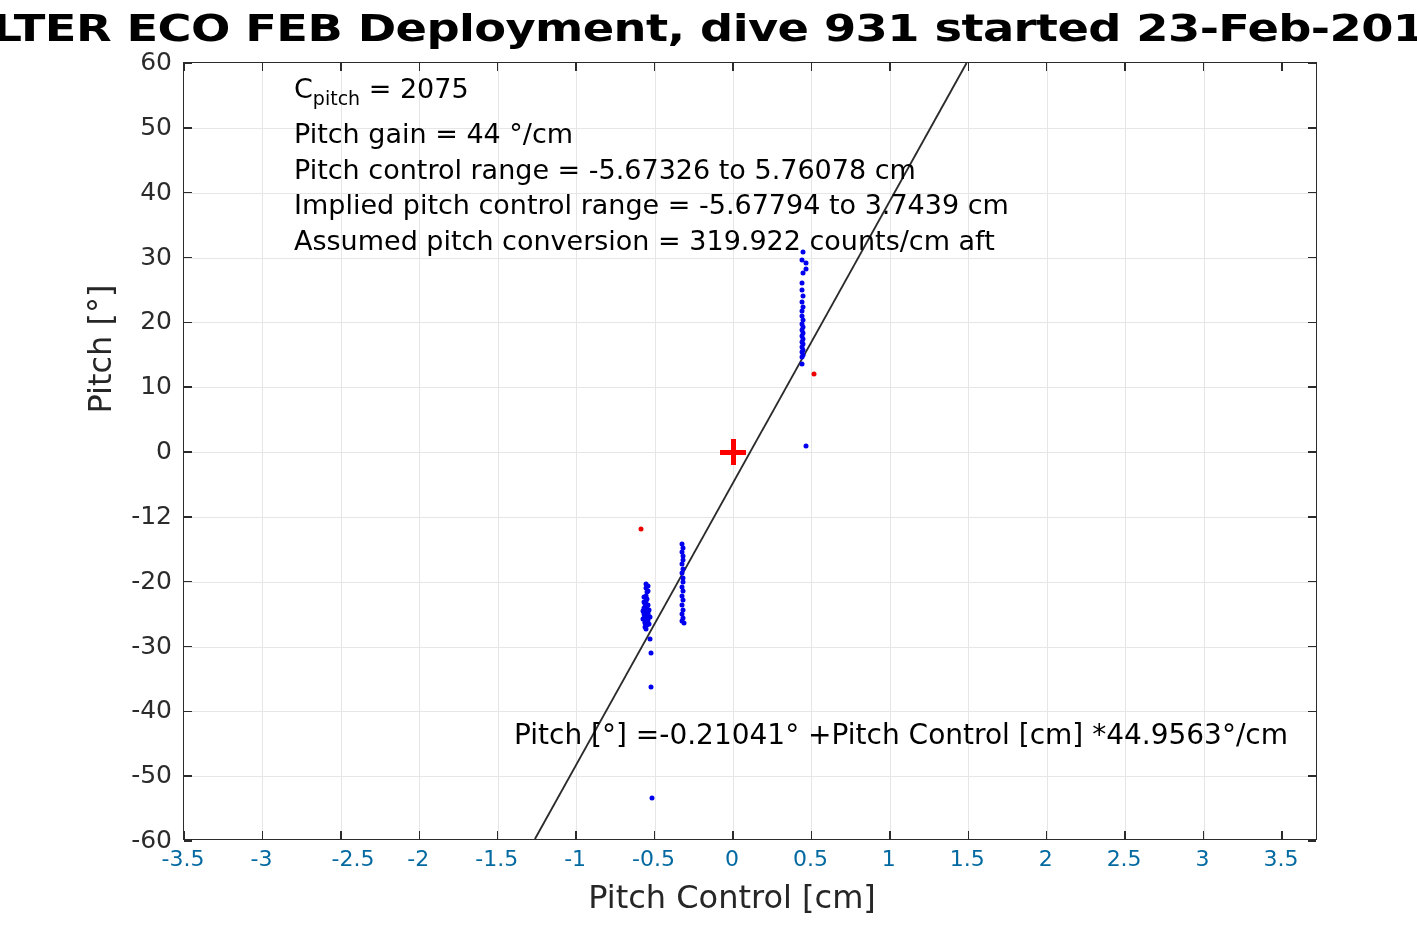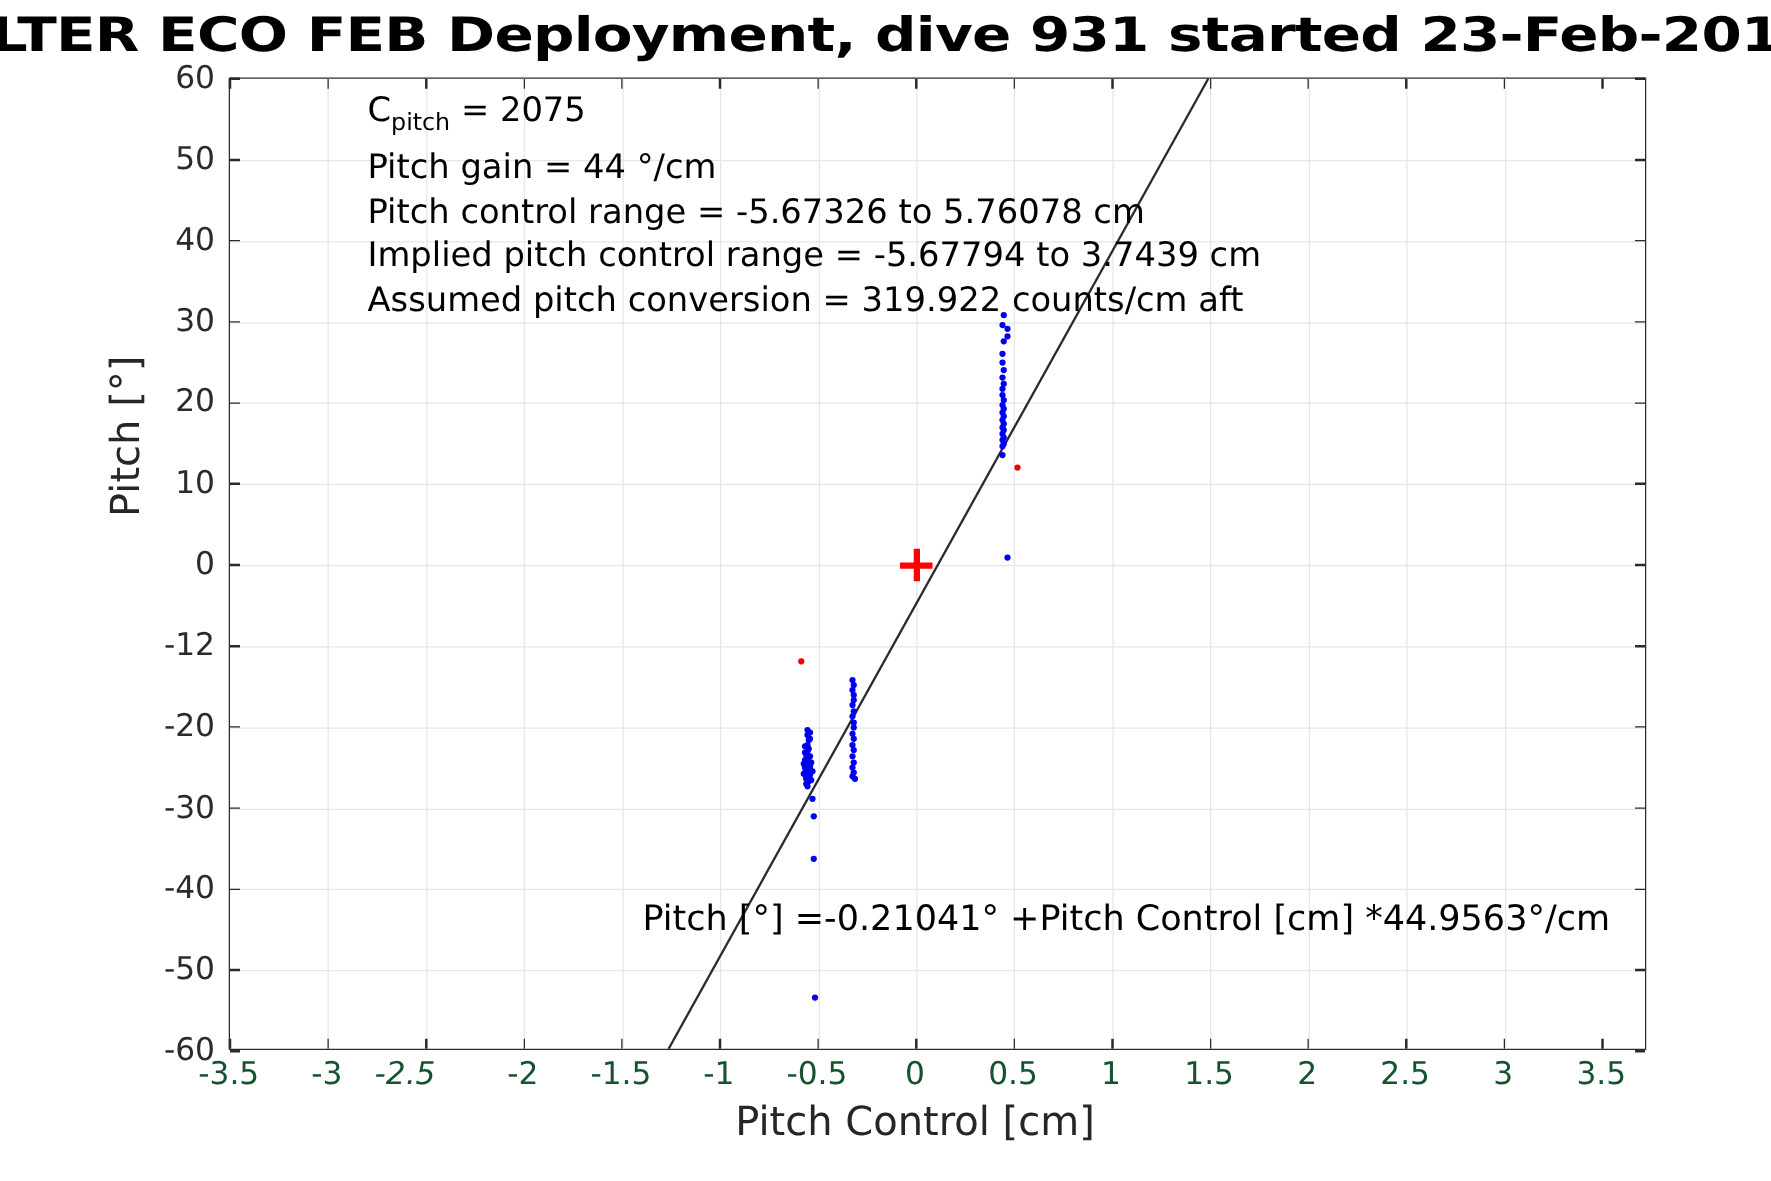--- a/index.html
+++ b/index.html
@@ -92,23 +92,23 @@
     position: absolute;
     right: 0;
     height: 1.4px;
     width: 8px;
     background: #2b2b2b;
   }
 
   
   .xticklabel {
     position: absolute;
-    font-size: 25px;
+    font-size: 22px;
     line-height: 30px;
-    color: #14532d;
+    color: #0369a1;
     text-align: center;
     transform: translateX(-50%);
     white-space: nowrap;
   }
   .yticklabel {
     position: absolute;
     font-size: 25px;
     line-height: 30px;
     color: #2b2b2b;
     text-align: right;
@@ -402,21 +402,21 @@
 
     <div id="equation-text">Pitch [°] =-0.21041° +Pitch Control [cm] *44.9563°/cm</div>
   </div>
 </div>
 
 <div id="xlabel">Pitch Control [cm]</div>
 <div id="ylabel">Pitch [°]</div>
 
 <div class="xticklabel" style="left: 183px; top: 844px;">-3.5</div>
 <div class="xticklabel" style="left: 261.429px; top: 844px;">-3</div>
-<div class="xticklabel" style="left: 324px; top: 844px; font-style: italic;">-2.5</div>
+<div class="xticklabel" style="left: 353px; top: 844px;">-2.5</div>
 <div class="xticklabel" style="left: 418.286px; top: 844px;">-2</div>
 <div class="xticklabel" style="left: 496.714px; top: 844px;">-1.5</div>
 <div class="xticklabel" style="left: 575.143px; top: 844px;">-1</div>
 <div class="xticklabel" style="left: 653.571px; top: 844px;">-0.5</div>
 <div class="xticklabel" style="left: 732px; top: 844px;">0</div>
 <div class="xticklabel" style="left: 810.429px; top: 844px;">0.5</div>
 <div class="xticklabel" style="left: 888.857px; top: 844px;">1</div>
 <div class="xticklabel" style="left: 967.286px; top: 844px;">1.5</div>
 <div class="xticklabel" style="left: 1045.71px; top: 844px;">2</div>
 <div class="xticklabel" style="left: 1124.14px; top: 844px;">2.5</div>

